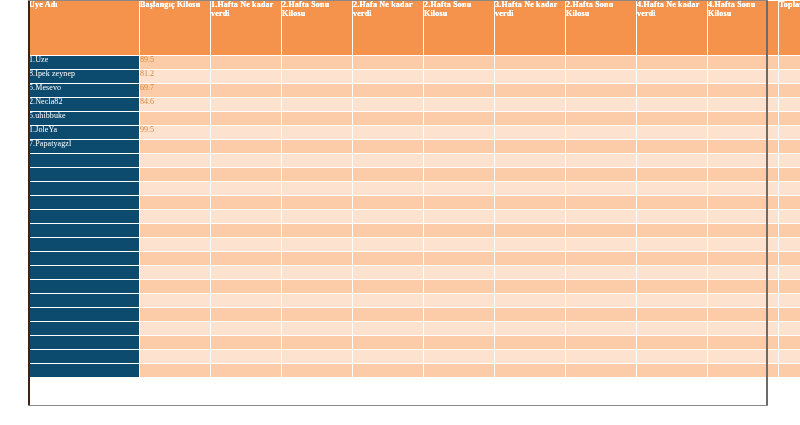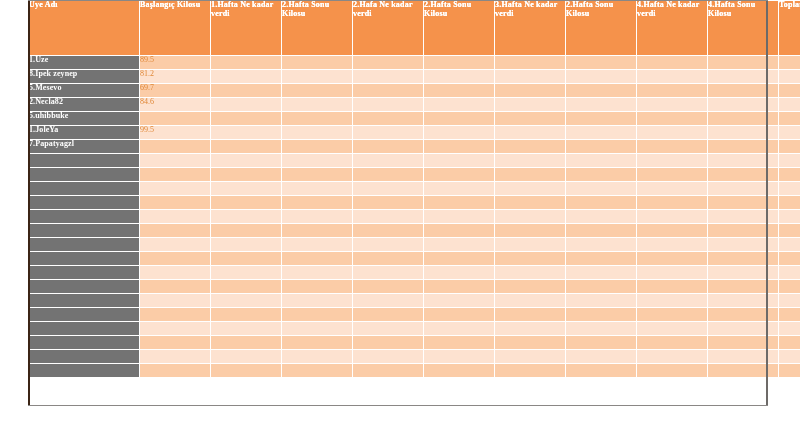--- a/index.html
+++ b/index.html
@@ -43,23 +43,23 @@
     color: #ffffff;
     font-weight: bold;
     text-align: left;
     height: 54px;
     padding: 2px 3px 0 3px;
     letter-spacing: 0.2px;
     text-shadow: 0 0 0 #fff;
   }
   
   td.name-cell {
-    background: #737373;
+    background: #0c4a6e;
     color: #ffffff;
-    font-weight: bold;
+    font-weight: normal;
     text-align: left;
     padding: 1px 3px 0 6px;
     height: 13px;
     letter-spacing: 0.1px;
   }
   
   tr.row-dark td.data-cell {
     background: #FBCCA7;
   }
   tr.row-light td.data-cell {

